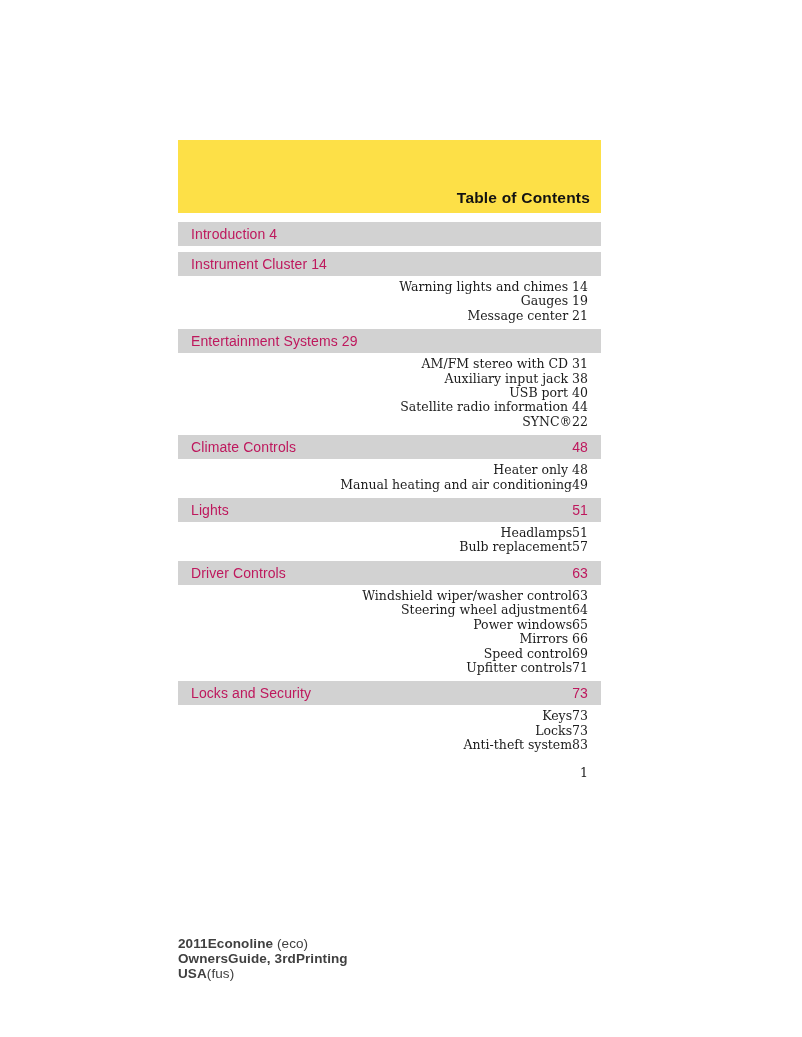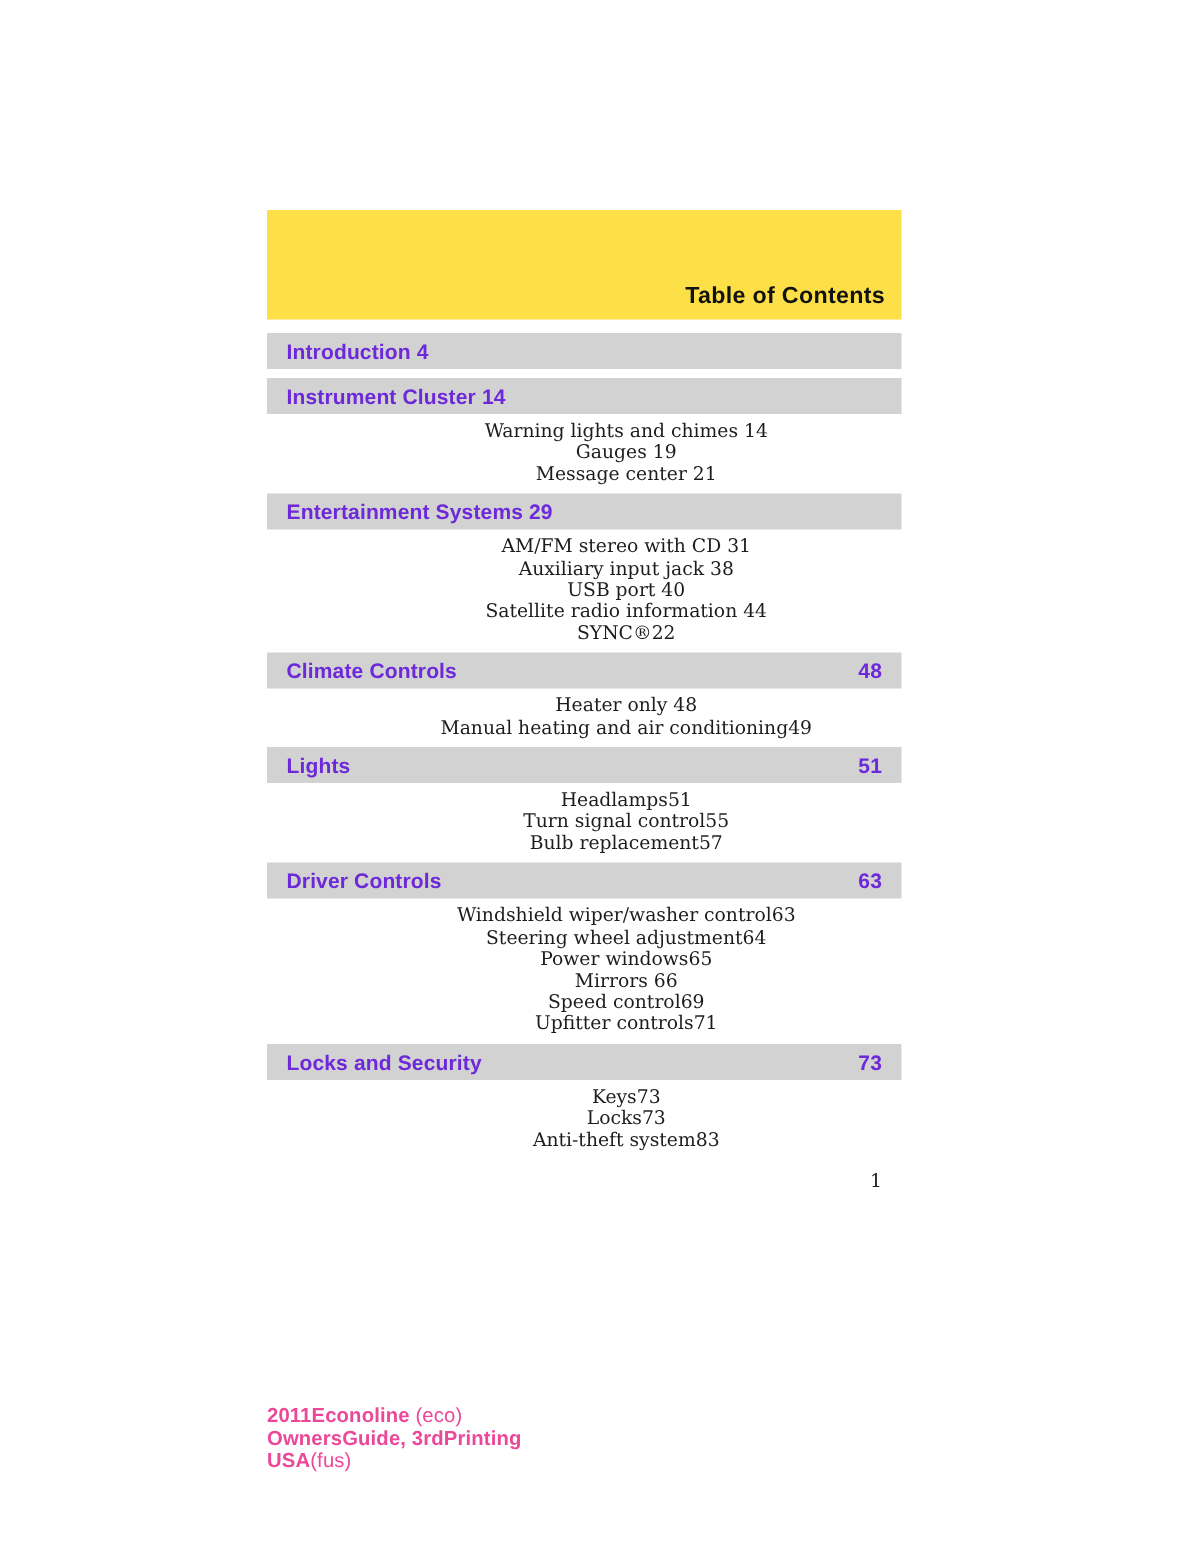--- a/index.html
+++ b/index.html
@@ -42,53 +42,53 @@
   .section-bar {
     background: #d2d2d2;
     height: 24px;
     box-sizing: border-box;
     display: flex;
     align-items: center;
     justify-content: space-between;
     padding: 0 13px;
   }
   .section-title, .section-page {
-    font-weight: bold;
+    font-weight: normal;
     font-size: 14px;
-    color: #6d28d9;
+    color: #be185d;
     letter-spacing: 0.1px;
     white-space: nowrap;
   }
   .section-items {
     margin: 4px 0 0 0;
     padding: 0 13px 0 29px;
     font-family: "DejaVu Serif", serif;
     font-size: 12.5px;
     color: #1c1c1c;
   }
   .toc-item {
     display: flex;
-    justify-content: center;
+    justify-content: flex-end;
     line-height: 14.4px;
     white-space: nowrap;
     margin-left: 40px;
   }
   .pageno-row {
     margin-top: 12px;
     padding-right: 13px;
     text-align: right;
     font-family: "DejaVu Serif", serif;
     font-size: 12.5px;
     color: #1c1c1c;
   }
   .imprint {
     position: absolute;
     left: 178px;
     top: 936px;
-    color: #ec4899;
+    color: #404040;
     font-size: 13.5px;
     line-height: 15px;
     letter-spacing: 0.1px;
   }
   .imprint .b { font-weight: bold; }
   .imprint .r { font-weight: normal; }
 </style>
 </head>
 <body>
 
@@ -159,24 +159,20 @@
         <div class="section-bar">
           <span class="section-title">Lights</span>
           <span class="section-page">51</span>
         </div>
         <div class="section-items">
           <div class="toc-item">
             <span>Headlamps</span>
             <span>51</span>
           </div>
           <div class="toc-item">
-            <span>Turn signal control</span>
-            <span>55</span>
-          </div>
-          <div class="toc-item">
             <span>Bulb replacement</span>
             <span>57</span>
           </div>
         </div>
       </div>
       <div class="toc-section">
         <div class="section-bar">
           <span class="section-title">Driver Controls</span>
           <span class="section-page">63</span>
         </div>

